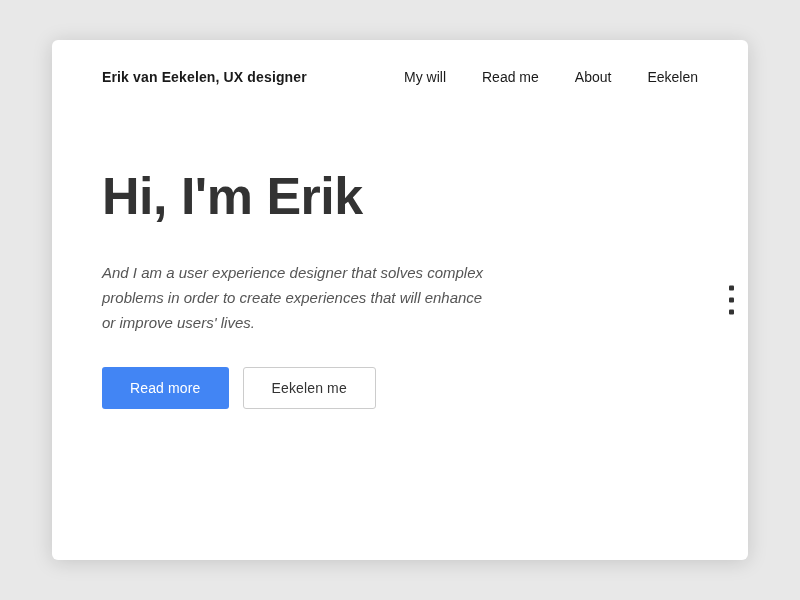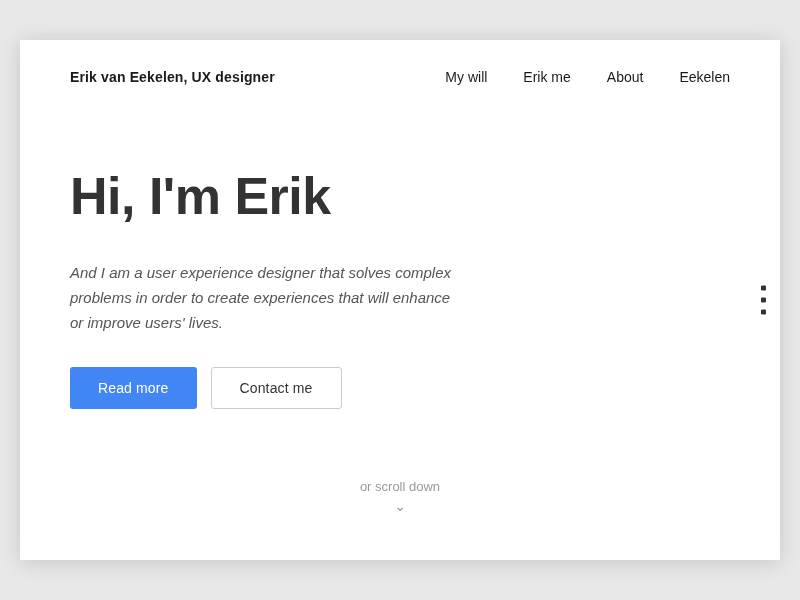--- a/index.html
+++ b/index.html
@@ -11,24 +11,24 @@
     body {
       background-color: #e8e8e8;
       display: flex;
       justify-content: center;
       align-items: center;
       min-height: 100vh;
       font-family: 'Helvetica Neue', Helvetica, Arial, sans-serif;
     }
 
     .browser-window {
-      width: 760px;
+      width: 696px;
       min-height: 520px;
       background: #ffffff;
-      border-radius: 0;
+      border-radius: 6px;
       box-shadow: 0 2px 20px rgba(0,0,0,0.15);
       position: relative;
       overflow: hidden;
     }
 
     
     .nav-bar {
       display: flex;
       justify-content: space-between;
       align-items: center;
@@ -151,44 +151,40 @@
 
 <div class="browser-window">
 
   <nav class="nav-bar">
     <div class="nav-logo">Erik van Eekelen, UX designer</div>
     <ul class="nav-links">
       <li>
         <a href="#">My will</a>
       </li>
       <li>
-        <a href="#">Erik me</a>
+        <a href="#">Read me</a>
       </li>
       <li>
         <a href="#">About</a>
       </li>
       <li>
         <a href="#">Eekelen</a>
       </li>
     </ul>
   </nav>
 
   <section class="hero">
     <h1 class="hero-heading">Hi, I'm Erik</h1>
     <p class="hero-subtext">And I am a user experience designer that solves complex problems in order to create experiences that will enhance or improve users' lives.</p>
     <div class="hero-buttons">
       <button class="btn-primary">Read more</button>
-      <button class="btn-secondary">Contact me</button>
+      <button class="btn-secondary">Eekelen me</button>
     </div>
   </section>
 
-  <div class="scroll-down">
-    <span>or scroll down</span>
-    <span class="chevron">⌄</span>
-  </div>
 
   <div class="side-dots">
     <div class="side-dot"></div>
     <div class="side-dot"></div>
     <div class="side-dot"></div>
   </div>
 
 </div>
 
 </body></html>

